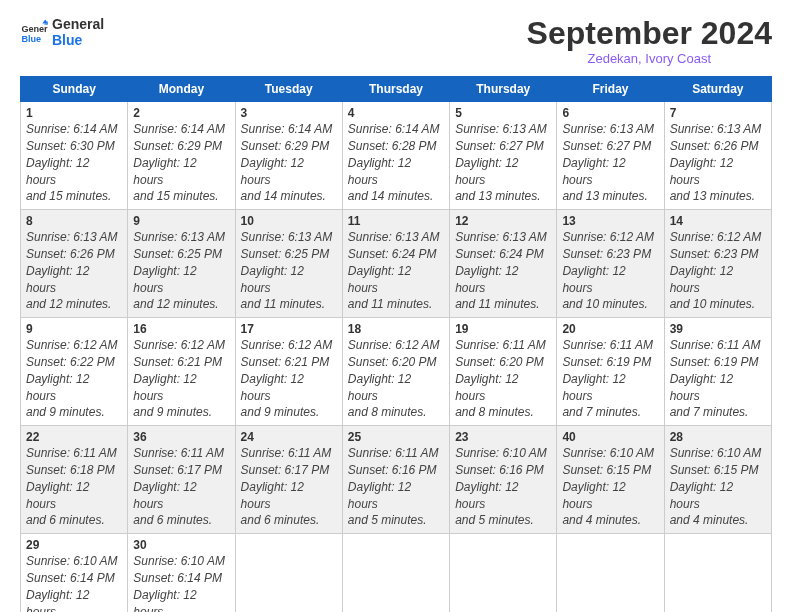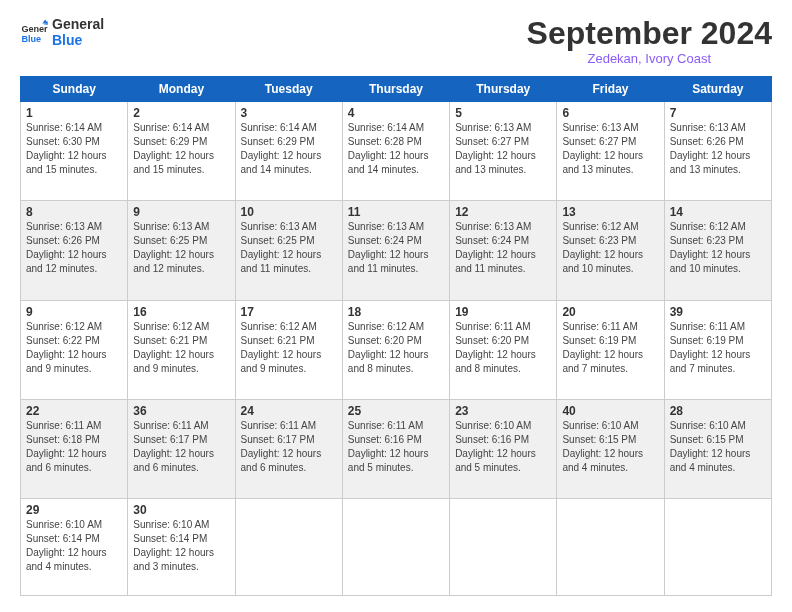--- a/index.html
+++ b/index.html
@@ -74,23 +74,24 @@
       height: 70px;
     }
     .day-num {
       font-size: 12px;
       font-weight: bold;
       color: #333;
       display: block;
       margin-bottom: 1px;
     }
     .cell-text {
-      font-size: 10px;
+      font-size: 12px;
       color: #444;
       line-height: 1.4;
+      font-style: italic;
     }
     .empty {
       background: #f9f9f9;
     }
     .row-shaded td {
       background: #f0f0f0;
     }
   </style>
 </head>
 <body>

